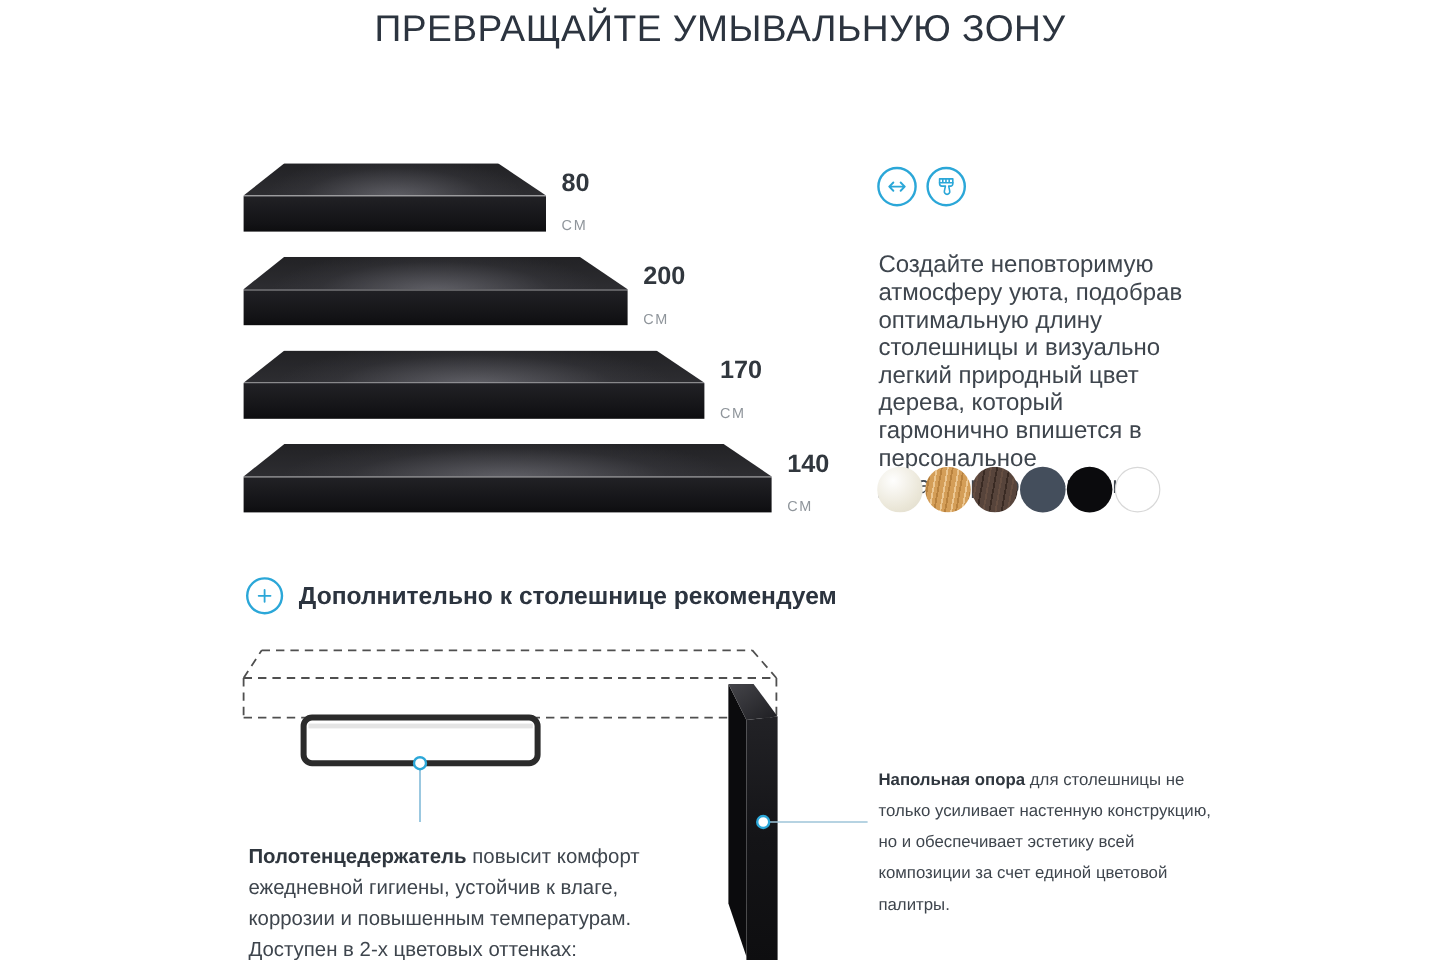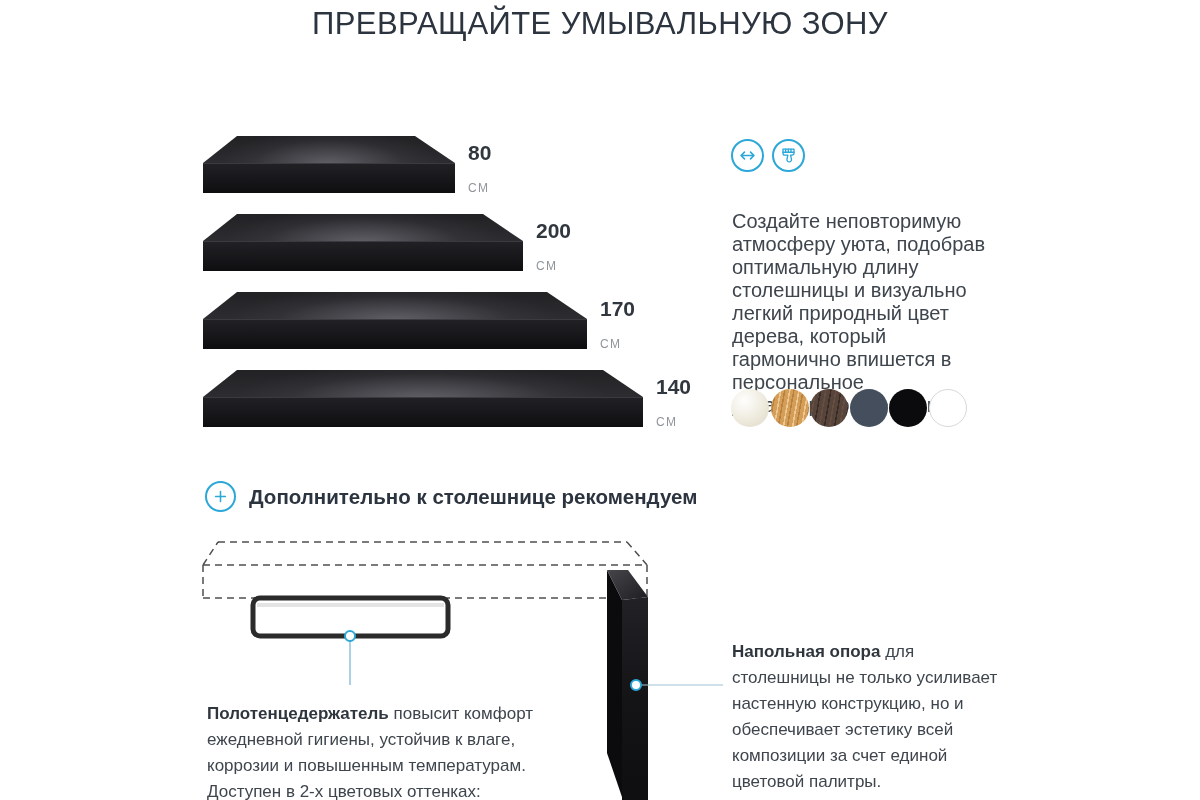--- a/index.html
+++ b/index.html
@@ -65,21 +65,21 @@
   
   .illustration { position:absolute; left:190px; top:535px; pointer-events:none; z-index:1; }
 
   
   .towel-text {
     position:absolute; left:207px; top:684px; width:332px; z-index:2;
     font-size:17px; line-height:26px; color:#3e454d;
   }
   .support-text {
     position:absolute; left:732px; top:622px; width:282px; z-index:2;
-    font-size:17px; line-height:26px; color:#3e454d;
+    font-size:14px; line-height:26px; color:#3e454d;
   }
   .towel-text b, .support-text b { color:#2f363e; }
 </style>
 </head>
 <body>
 
 <div class="page-title">
   <div>ПРЕВРАЩАЙТЕ УМЫВАЛЬНУЮ ЗОНУ</div>
 </div>
 

